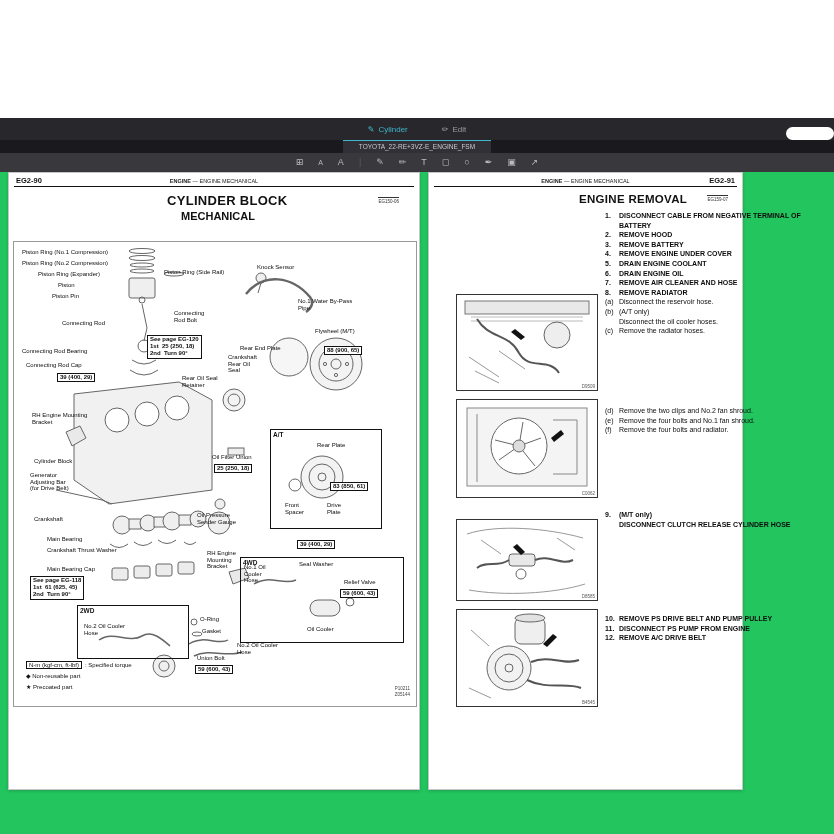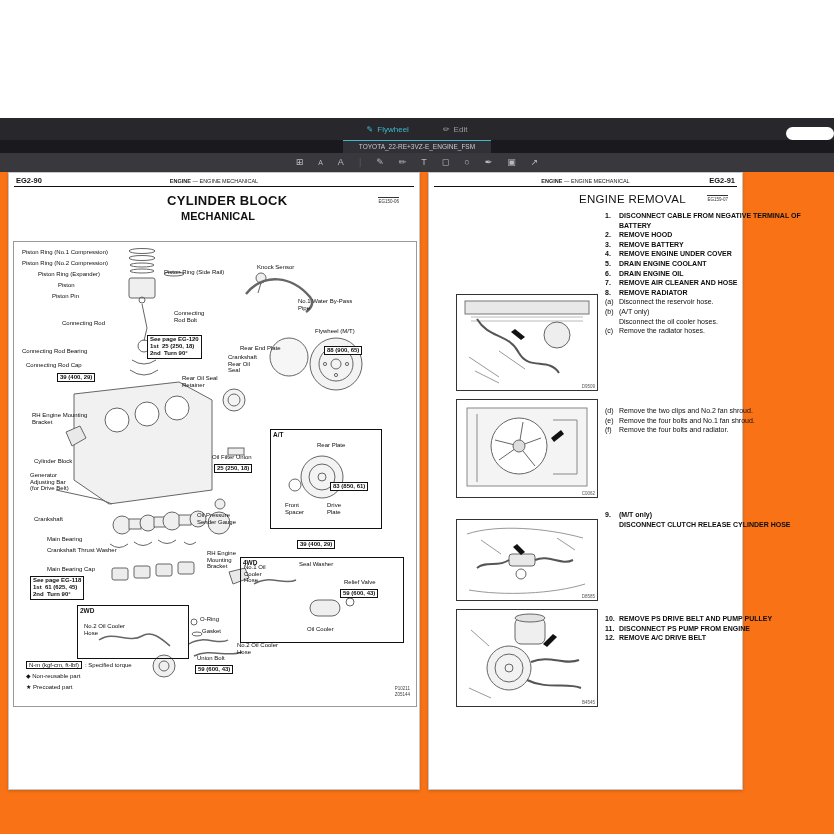--- a/index.html
+++ b/index.html
@@ -14,21 +14,21 @@
   .menu-tab .mt-icon{font-size:8px}
   .menu-tab.active{color:#3fb6cc}
   .tab-row{height:13px;background:#1a1a1e;display:flex;justify-content:center;align-items:stretch}
   .doc-tab{background:#303036;color:#c9c9ce;font-size:6.5px;line-height:12px;padding:0 16px;border-top:1px solid #3fb6cc}
   .tool-row{height:19px;background:#38383d;display:flex;justify-content:center;align-items:center;gap:15px}
   .tool-icon{color:#b9b9bf;font-size:9px;line-height:1;cursor:default}
   .tool-icon.divider{color:#5a5a60}
   .search-pill{position:absolute;right:0;top:9px;width:48px;height:13px;background:#fff;border:none;border-radius:7px;z-index:3;font-size:7px;padding:0 6px;outline:none}
 
   
-  .doc-area{position:absolute;left:0;top:172px;width:834px;height:662px;background:#f97316}
+  .doc-area{position:absolute;left:0;top:172px;width:834px;height:662px;background:#22c55e}
   .page{position:absolute;top:0;height:618px;background:#fff;border:1px solid #c6c6c8;box-shadow:0 1px 3px rgba(0,0,0,.18)}
   .page.left{left:8px;width:412px}
   .page.right{left:428px;width:315px}
 
   .page-head{position:absolute;top:3px;left:5px;right:5px;height:11px;border-bottom:1.5px solid #111}
   .pnum{position:absolute;top:0;font-size:7.5px;font-weight:bold}
   .pnum.l{left:2px}.pnum.r{right:2px}
   .phead{position:absolute;left:0;right:0;top:2px;text-align:center;font-size:5.5px;color:#222}
   .phead b{font-weight:bold}
 
@@ -43,41 +43,41 @@
   .diagram svg.art{position:absolute;left:0;top:0}
   .dg-label{position:absolute;font-size:6px;line-height:6.6px;white-space:pre;color:#0d0d0d;z-index:2}
   .dg-label.box{border:1px solid #111;padding:0 2px;font-weight:bold;background:#fff;line-height:7.2px}
   .dg-section{position:absolute;border:1px solid #111;z-index:1}
   .dg-section-label{position:absolute;left:1px;top:1px;font-size:6.5px;font-weight:bold;background:#fff;padding:0 1px}
   .legend{position:absolute;left:12px;top:418px;font-size:6px;line-height:11px;z-index:2}
   .legend-box{border:1px solid #111;padding:0 2px;margin-right:3px}
   .fig-codes{position:absolute;right:6px;bottom:8px;font-size:4.5px;color:#444;text-align:right;line-height:6px;z-index:2}
 
   
-  .rp-title{position:absolute;left:150px;top:20px;font-size:11.5px;font-weight:normal;letter-spacing:.3px}
+  .rp-title{position:absolute;left:150px;top:20px;font-size:11.5px;font-weight:bold;letter-spacing:.3px}
   .figure{position:absolute;left:27px;width:142px;border:1px solid #333;background:#fff}
   .figure .figcode{position:absolute;right:2px;bottom:1px;font-size:4.5px;color:#555}
   .steps{position:absolute;left:176px;width:218px}
   .step{display:flex;font-size:7px;line-height:9.6px;color:#0d0d0d}
   .step.bold{font-weight:bold}
   .step-num{flex:0 0 14px}
   .step-text{flex:1}
 </style>
 </head>
 <body>
 
 <div class="screen">
 
   <div style="position:absolute;left:0;top:0;width:834px;height:118px;background:#fff"></div>
 
   <div class="appbar">
     <div class="menu-row">
       <span class="menu-tab active">
         <span class="mt-icon">✎</span>
-        <span>Flywheel</span>
+        <span>Cylinder</span>
       </span>
       <span class="menu-tab">
         <span class="mt-icon">✏</span>
         <span>Edit</span>
       </span>
     </div>
     <div class="tab-row">
       <span class="doc-tab">TOYOTA_22-RE+3VZ-E_ENGINE_FSM</span>
     </div>
     <div class="tool-row" id="toolbar-icons">

